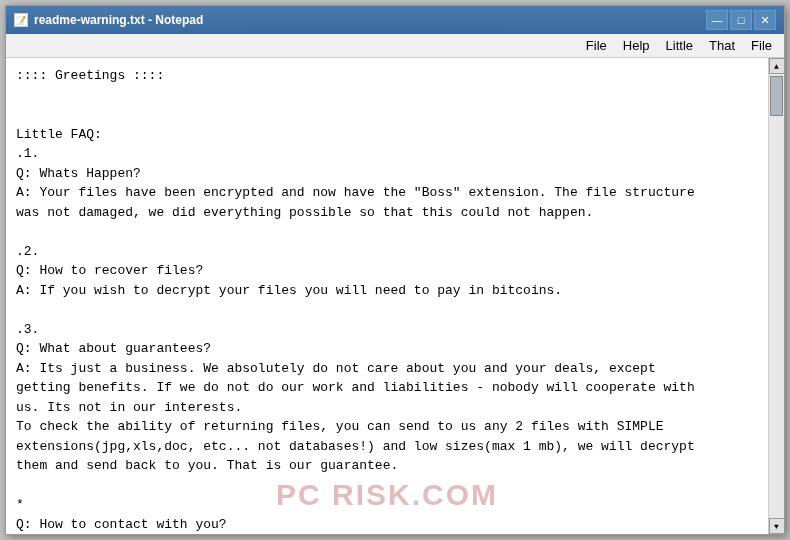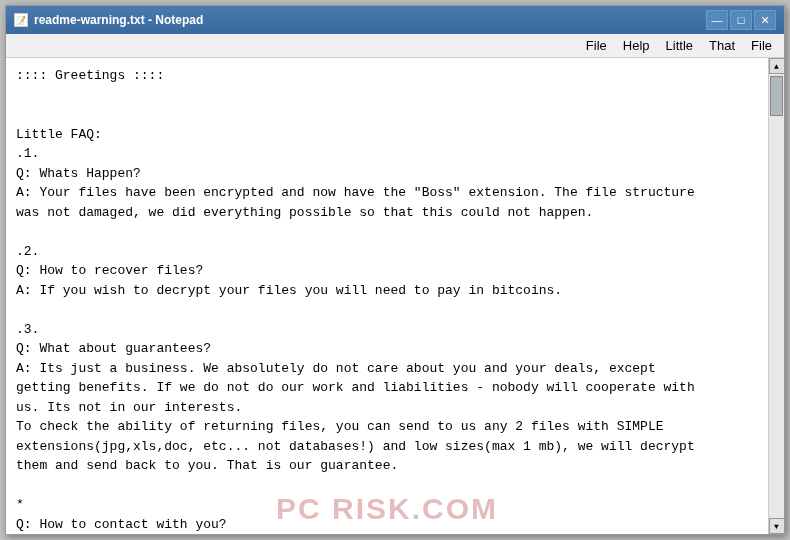--- a/index.html
+++ b/index.html
@@ -204,21 +204,21 @@
 getting benefits. If we do not do our work and liabilities - nobody will cooperate with
 us. Its not in our interests.
 To check the ability of returning files, you can send to us any 2 files with SIMPLE
 extensions(jpg,xls,doc, etc... not databases!) and low sizes(max 1 mb), we will decrypt
 them and send back to you. That is our guarantee.
 
 *
 Q: How to contact with you?
 A: You can write us to our mailbox: pay.btc2021@protonmail.com or paybtc2021@msgsafe.io</div>
 
-      <div style="position:absolute;bottom:8px;left:50%;transform:translateX(-50%);pointer-events:none;z-index:10;text-align:center;">
+      <div style="position:absolute;bottom:22px;left:50%;transform:translateX(-50%);pointer-events:none;z-index:10;text-align:center;">
         <span style="font-size:30px;font-weight:900;color:rgba(180,60,60,0.35);font-family:Arial,sans-serif;letter-spacing:2px;white-space:nowrap;">PC RISK.COM</span>
       </div>
     </div>
 
     <div class="scrollbar">
       <div class="scroll-arrow">▲</div>
       <div class="scroll-track">
         <div class="scroll-thumb"></div>
       </div>
       <div class="scroll-arrow">▼</div>

